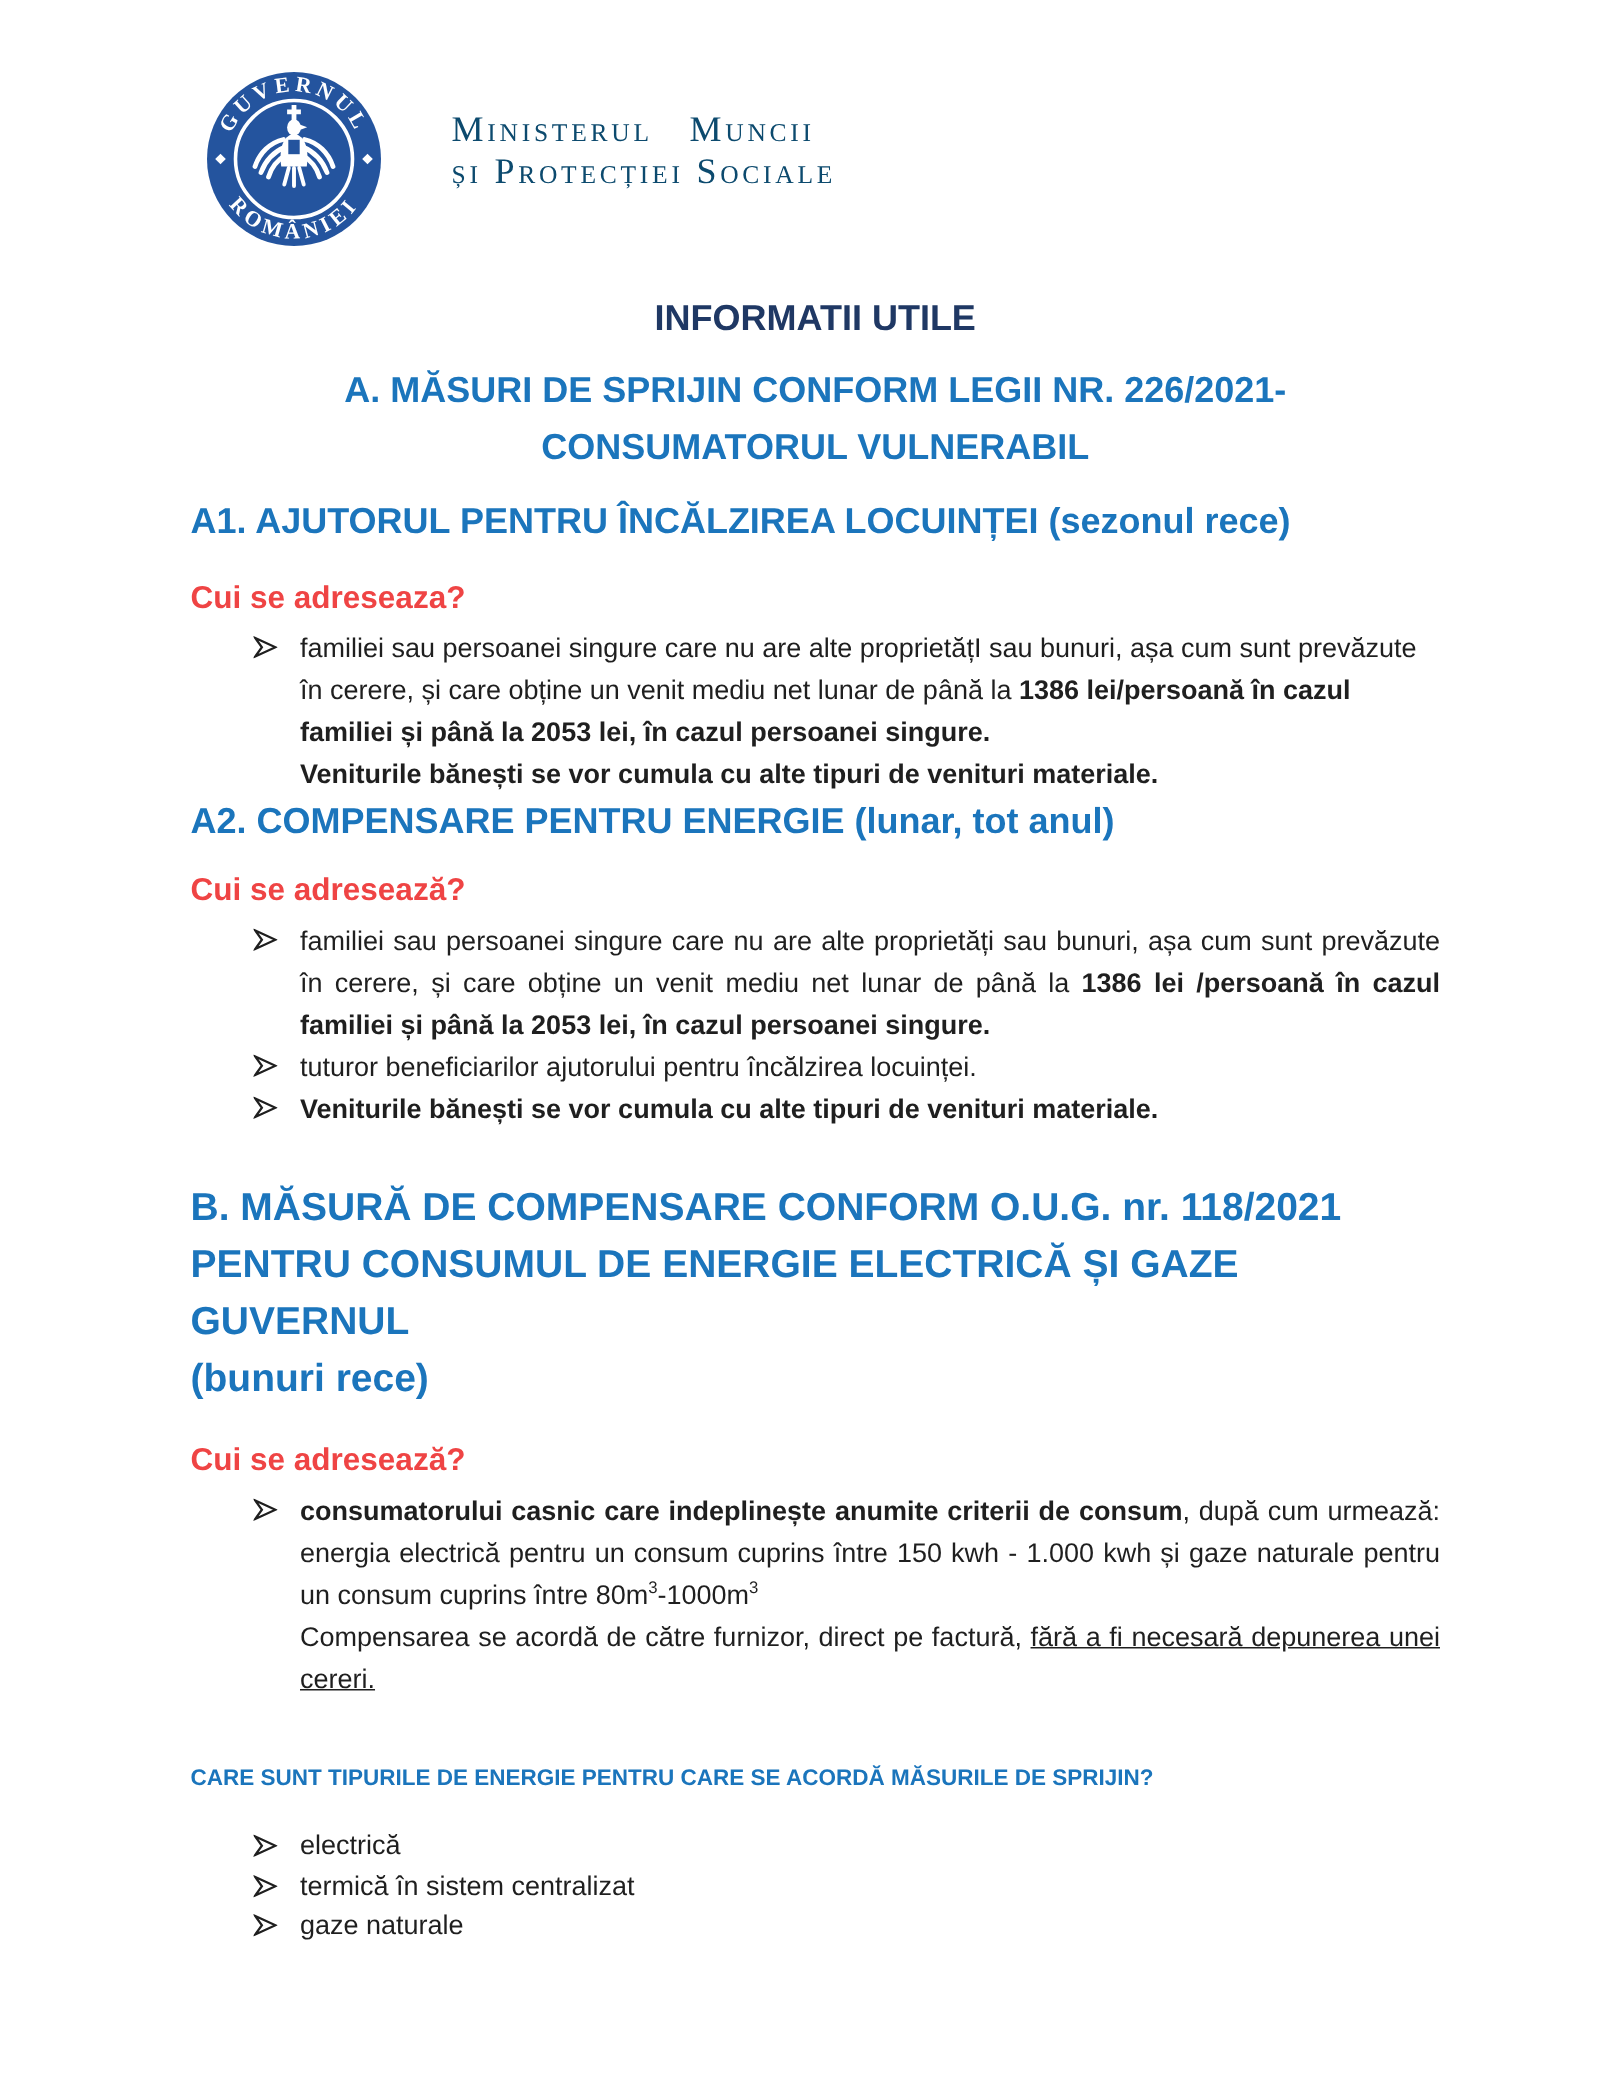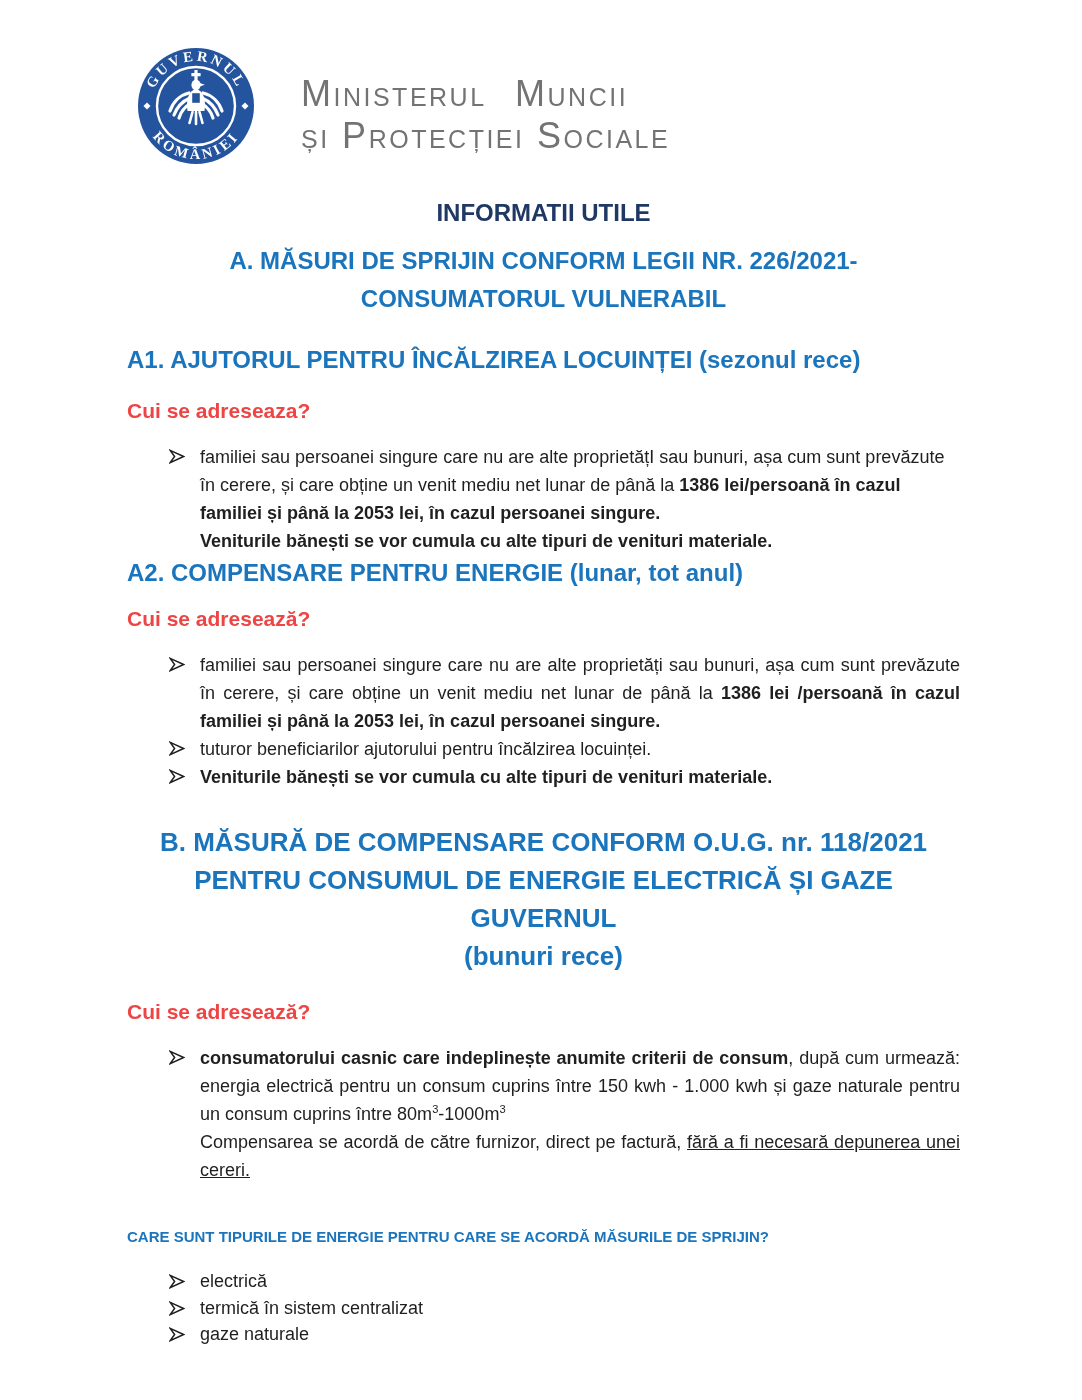--- a/index.html
+++ b/index.html
@@ -7,36 +7,36 @@
   body { width:1082px; height:1400px; }
   .page {
     width:1082px; height:1400px; background:#ffffff;
     font-family:"Liberation Sans", sans-serif; color:#1f1f1f;
     padding:45px 122px 0 127px; overflow:hidden; position:relative;
   }
   
   .header { display:flex; align-items:flex-start; height:128px; }
   .logo { width:122px; height:122px; margin-left:8px; flex:0 0 auto; }
   .ministry {
-    font-family:Liberation Sans, sans-serif; font-variant:small-caps;
-    color:#737373; font-size:36px; letter-spacing:2.5px;
+    font-family:Liberation Serif, serif; font-variant:small-caps;
+    color:#0c4a6e; font-size:24px; letter-spacing:2.5px;
     margin:28px 0 0 44px; line-height:1.18;
   }
   .ministry .l1 { word-spacing:16px; }
   
   .doc-title { text-align:center; color:#1f3864; font-weight:bold; font-size:24px; margin-top:26px; }
   .sec-a { text-align:center; color:#1b75bc; font-weight:bold; font-size:24px; line-height:38px; margin-top:15px; }
-  .h-left { color:#1b75bc; font-weight:bold; font-size:24px; margin-top:28px; }
+  .h-left { color:#1b75bc; font-weight:bold; font-size:24px; margin-top:16px; }
   .h-a2 { margin-top:4px; }
   .cui { color:#ef4444; font-weight:bold; font-size:21px; margin-top:25px; }
   .cui-tight { margin-top:20px; }
-  .sec-b { text-align:center; color:#1b75bc; font-weight:bold; font-size:26px; line-height:38px; margin-top:32px; }
+  .sec-b { color:#1b75bc; font-weight:bold; font-size:26px; line-height:38px; margin-top:32px; }
   .care { color:#1b75bc; font-weight:bold; font-size:15px; line-height:38px; margin-top:34px; }
   
-  ul.bullets { list-style:none; margin-top:20px; font-size:18px; line-height:28px; }
+  ul.bullets { list-style:none; margin-top:7px; font-size:18px; line-height:28px; }
   ul.bullets li { position:relative; padding-left:73px; }
   ul.bullets.spread li { margin-bottom:0; line-height:26.5px; }
   .arrow { position:absolute; left:42px; top:6px; width:16px; height:15px; }
   .just { text-align:justify; }
   .b { font-weight:bold; }
   .u { text-decoration:underline; }
   sup { vertical-align:super; font-size:0.62em; line-height:0; }
 </style>
 </head>
 <body>

